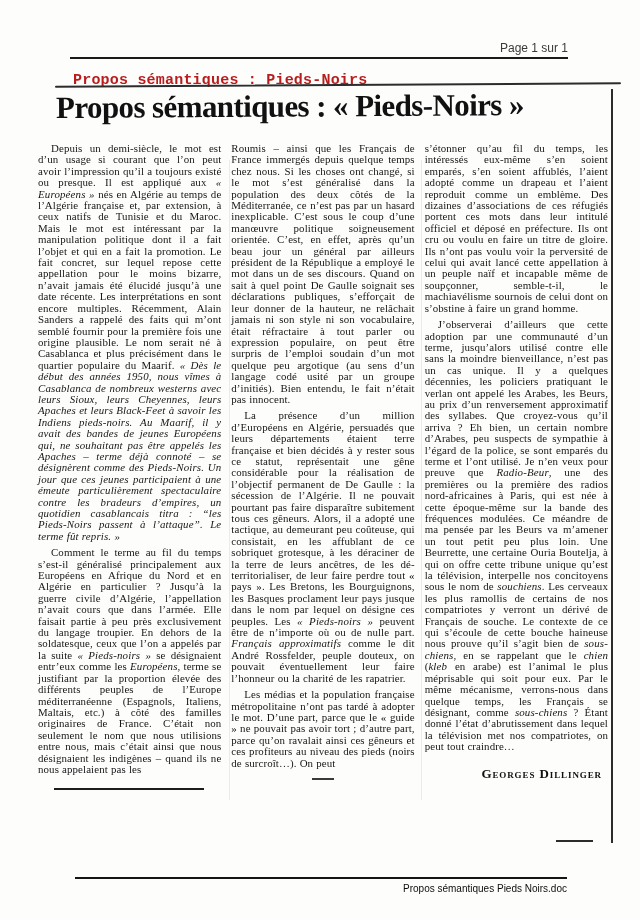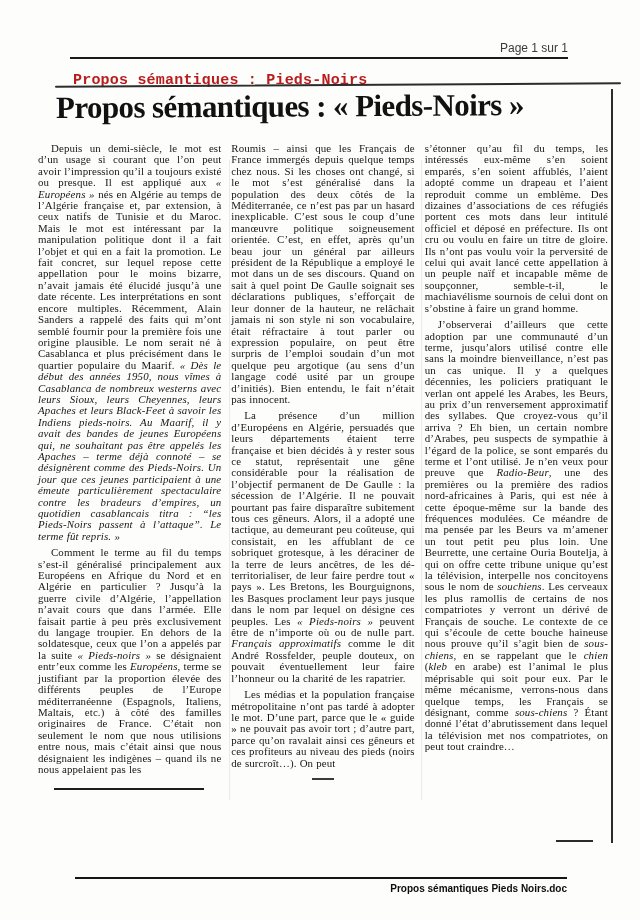--- a/index.html
+++ b/index.html
@@ -43,21 +43,21 @@
   .end-rule { border-top:2px solid #1d1d1d; width:150px; margin:13px 0 0 16px; }
   .end-dash { border-top:2px solid #3a3a3a; width:22px; margin:9px auto 0; }
   .signature {
     text-align:right; font-weight:bold; font-variant:small-caps;
     font-size:13px; letter-spacing:.9px; margin-top:13px; padding-right:6px; color:#101010;
   }
   
   .ftr-rule { position:absolute; left:75px; top:877px; width:492px; height:2px; background:#151515; }
   .ftr-file {
     position:absolute; right:73px; top:883px;
-    font-family:"Liberation Sans", sans-serif; font-weight:bold; font-size:10px; color:#0d0d0d;
+    font-family:"Liberation Sans", sans-serif; font-weight:normal; font-size:10px; color:#0d0d0d;
   }
 </style>
 </head>
 <body>
 
 <div class="page">
 
   <div class="hdr-title">Propos sémantiques : Pieds-Noirs</div>
   <div class="hdr-pageinfo">Page 1 sur 1</div>
   <div class="hdr-rule"></div>
@@ -77,19 +77,20 @@
       </div>
       <div class="col">
         <p class="para">Roumis – ainsi que les Français de France immergés depuis quelque temps chez nous. Si les choses ont changé, si le mot s’est généralisé dans la population des deux côtés de la Méditerranée, ce n’est pas par un hasard inexplicable. C’est sous le coup d’une manœuvre politique soigneusement orientée. C’est, en effet, après qu’un beau jour un général par ailleurs président de la République a employé le mot dans un de ses discours. Quand on sait à quel point De Gaulle soignait ses déclarations publiques, s’efforçait de leur donner de la hauteur, ne relâchait jamais ni son style ni son vocabulaire, était réfractaire à tout parler ou expression populaire, on peut être surpris de l’emploi soudain d’un mot quelque peu argotique (au sens d’un langage codé usité par un groupe d’initiés). Bien entendu, le fait n’était pas innocent.</p>
         <p class="para indent">La présence d’un million d’Européens en Algérie, persuadés que leurs départements étaient terre française et bien décidés à y rester sous ce statut, représentait une gêne considérable pour la réalisation de l’objectif permanent de De Gaulle : la sécession de l’Algérie. Il ne pouvait pourtant pas faire disparaître subitement tous ces gêneurs. Alors, il a adopté une tactique, au demeurant peu coûteuse, qui consistait, en les affublant de ce sobriquet grotesque, à les déraciner de la terre de leurs ancêtres, de les dé-territorialiser, de leur faire perdre tout « pays ». Les Bretons, les Bourguignons, les Basques proclament leur pays jusque dans le nom par lequel on désigne ces peuples. Les <i>« Pieds-noirs »</i> peuvent être de n’importe où ou de nulle part. <i>Français approximatifs</i> comme le dit André Rossfelder, peuple douteux, on pouvait éventuellement leur faire l’honneur ou la charité de les rapatrier.</p>
         <p class="para indent">Les médias et la population française métropolitaine n’ont pas tardé à adopter le mot. D’une part, parce que le « guide » ne pouvait pas avoir tort ; d’autre part, parce qu’on ravalait ainsi ces gêneurs et ces profiteurs au niveau des pieds (noirs de surcroît…). On peut</p>
         <div class="end-dash"></div>
       </div>
       <div class="col">
         <p class="para">s’étonner qu’au fil du temps, les intéressés eux-même s’en soient emparés, s’en soient affublés, l’aient adopté comme un drapeau et l’aient reproduit comme un emblème. Des dizaines d’associations de ces réfugiés portent ces mots dans leur intitulé officiel et déposé en préfecture. Ils ont cru ou voulu en faire un titre de gloire. Ils n’ont pas voulu voir la perversité de celui qui avait lancé cette appellation à un peuple naïf et incapable même de soupçonner, semble-t-il, le machiavélisme sournois de celui dont on s’obstine à faire un grand homme.</p>
         <p class="para indent">J’observerai d’ailleurs que cette adoption par une communauté d’un terme, jusqu’alors utilisé contre elle sans la moindre bienveillance, n’est pas un cas unique. Il y a quelques décennies, les policiers pratiquant le verlan ont appelé les Arabes, les Beurs, au prix d’un renversement approximatif des syllabes. Que croyez-vous qu’il arriva ? Eh bien, un certain nombre d’Arabes, peu suspects de sympathie à l’égard de la police, se sont emparés du terme et l’ont utilisé. Je n’en veux pour preuve que <i>Radio-Beur</i>, une des premières ou la première des radios nord-africaines à Paris, qui est née à cette époque-même sur la bande des fréquences modulées. Ce méandre de ma pensée par les Beurs va m’amener un tout petit peu plus loin. Une Beurrette, une certaine Ouria Boutelja, à qui on offre cette tribune unique qu’est la télévision, interpelle nos concitoyens sous le nom de <i>souchiens</i>. Les cerveaux les plus ramollis de certains de nos compatriotes y verront un dérivé de Français de souche. Le contexte de ce qui s’écoule de cette bouche haineuse nous prouve qu’il s’agit bien de <i>sous-chiens</i>, en se rappelant que le <i>chien</i> (<i>kleb</i> en arabe) est l’animal le plus méprisable qui soit pour eux. Par le même mécanisme, verrons-nous dans quelque temps, les Français se désignant, comme <i>sous-chiens</i> ? Étant donné l’état d’abrutissement dans lequel la télévision met nos compatriotes, on peut tout craindre…</p>
+        <div class="signature">Georges Dillinger</div>
       </div>
     </div>
 
   <div class="ftr-rule"></div>
   <div class="ftr-file">Propos sémantiques Pieds Noirs.doc</div>
 
 </div>
 
 </body></html>

